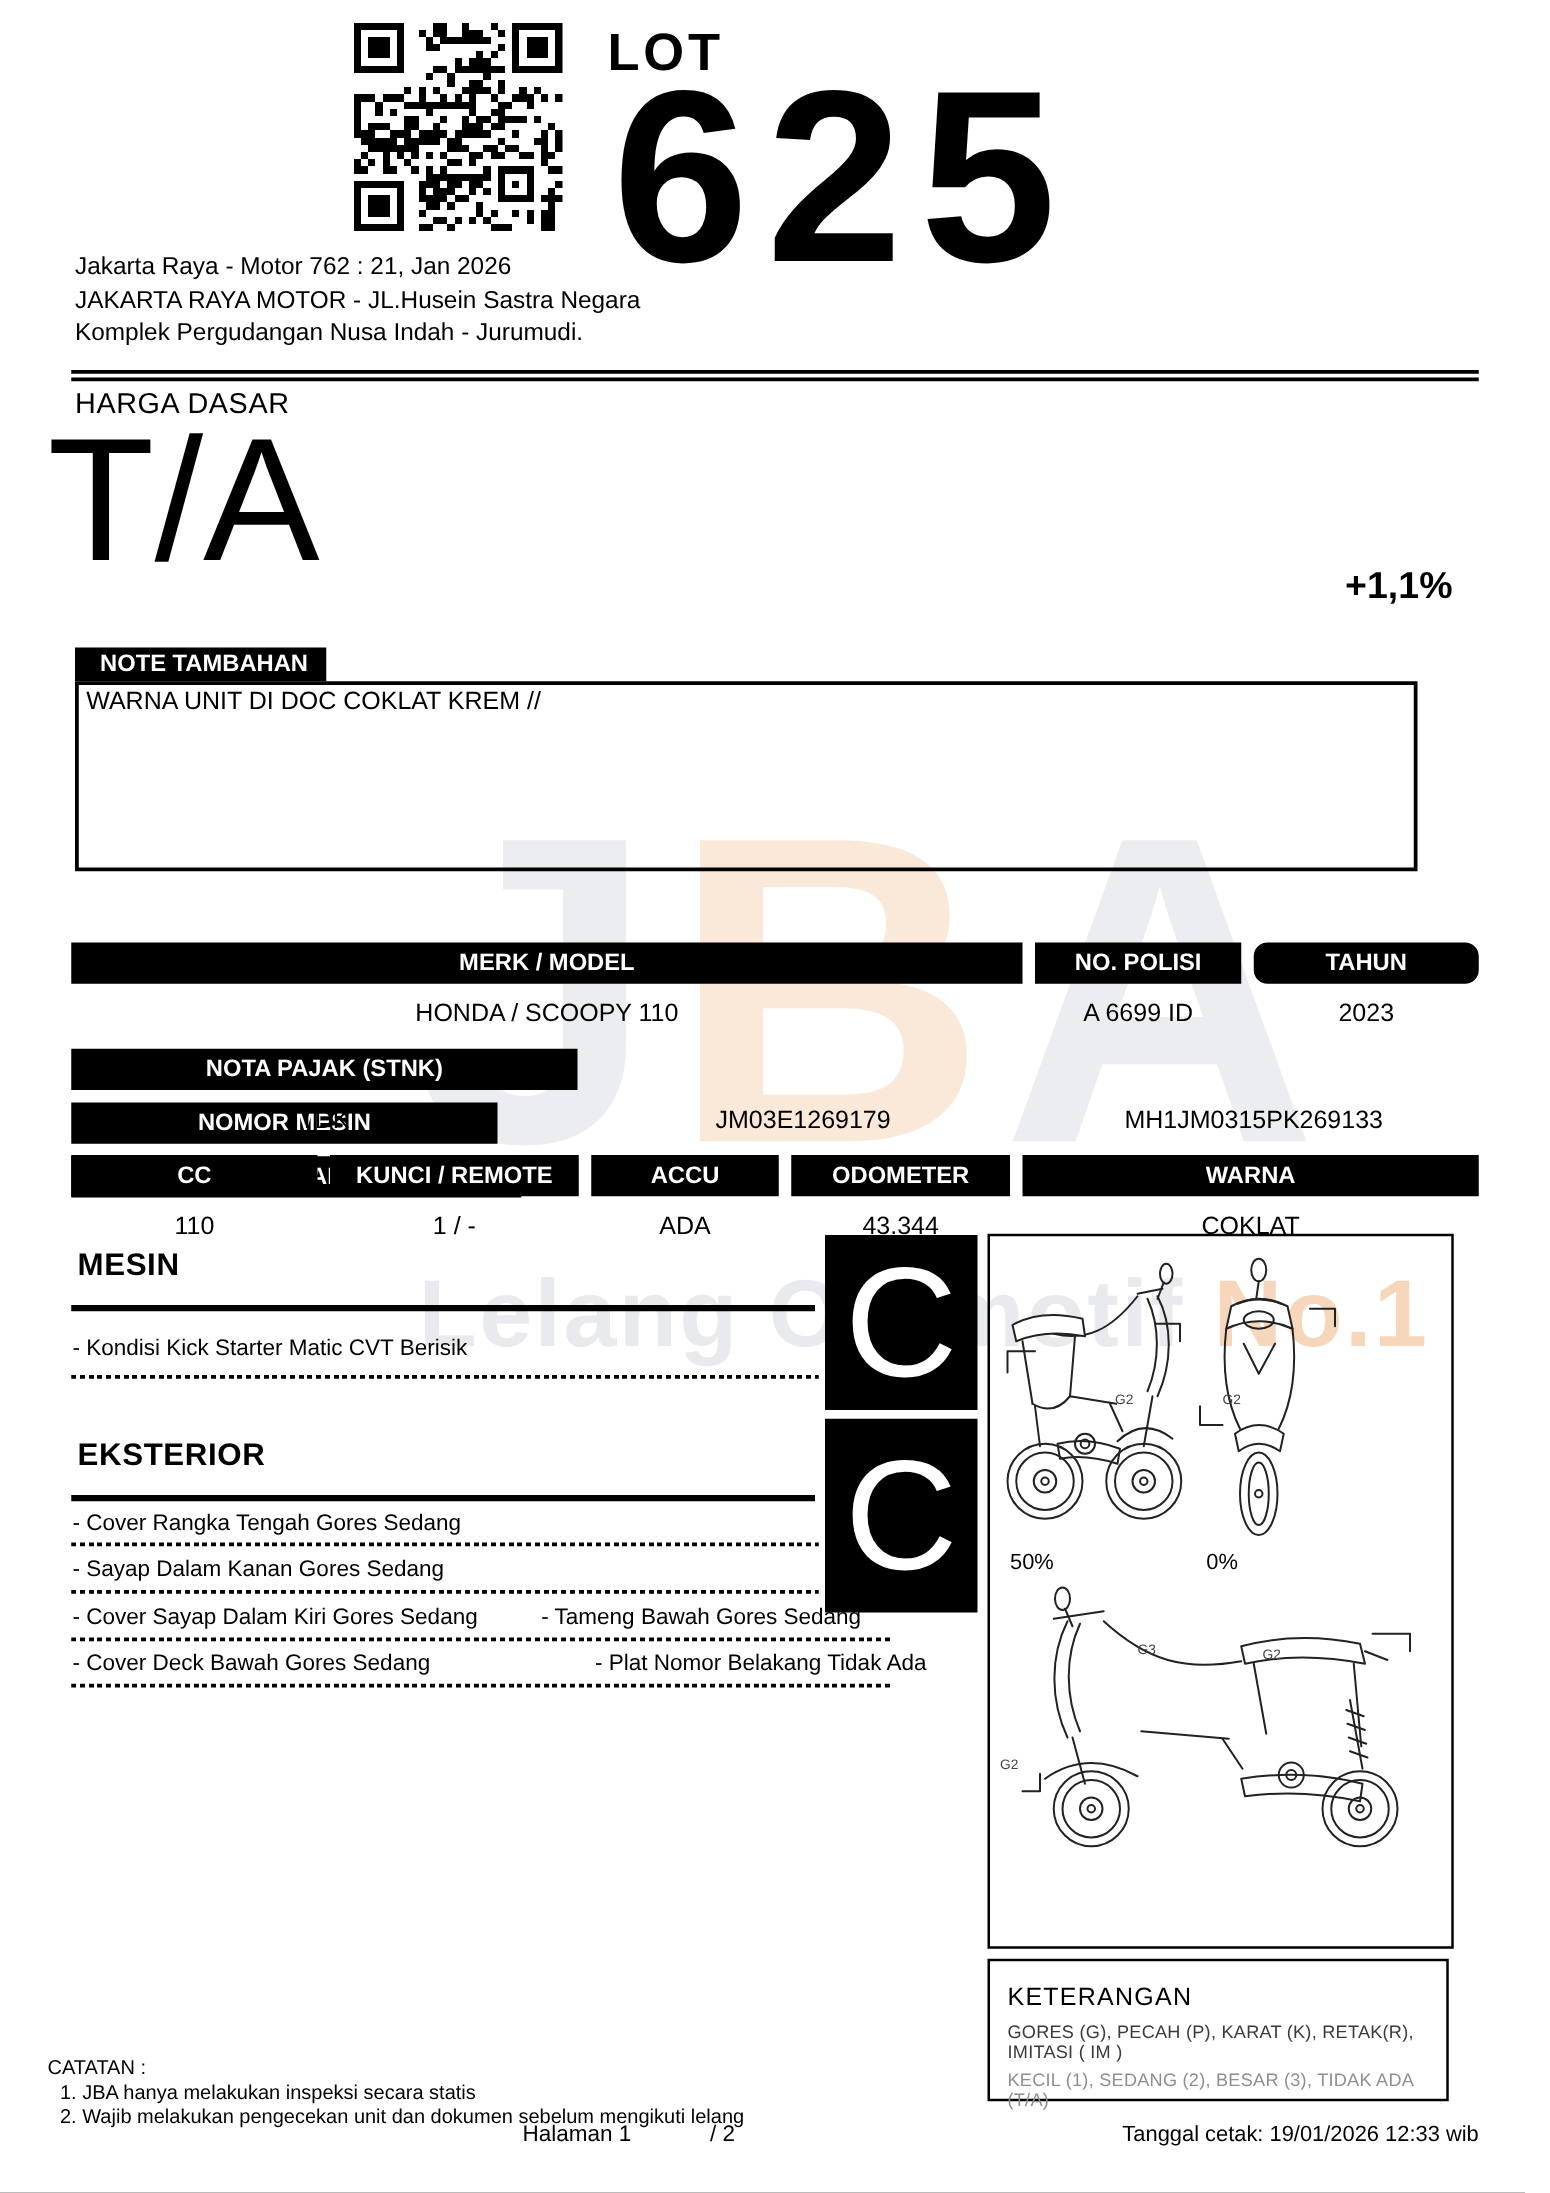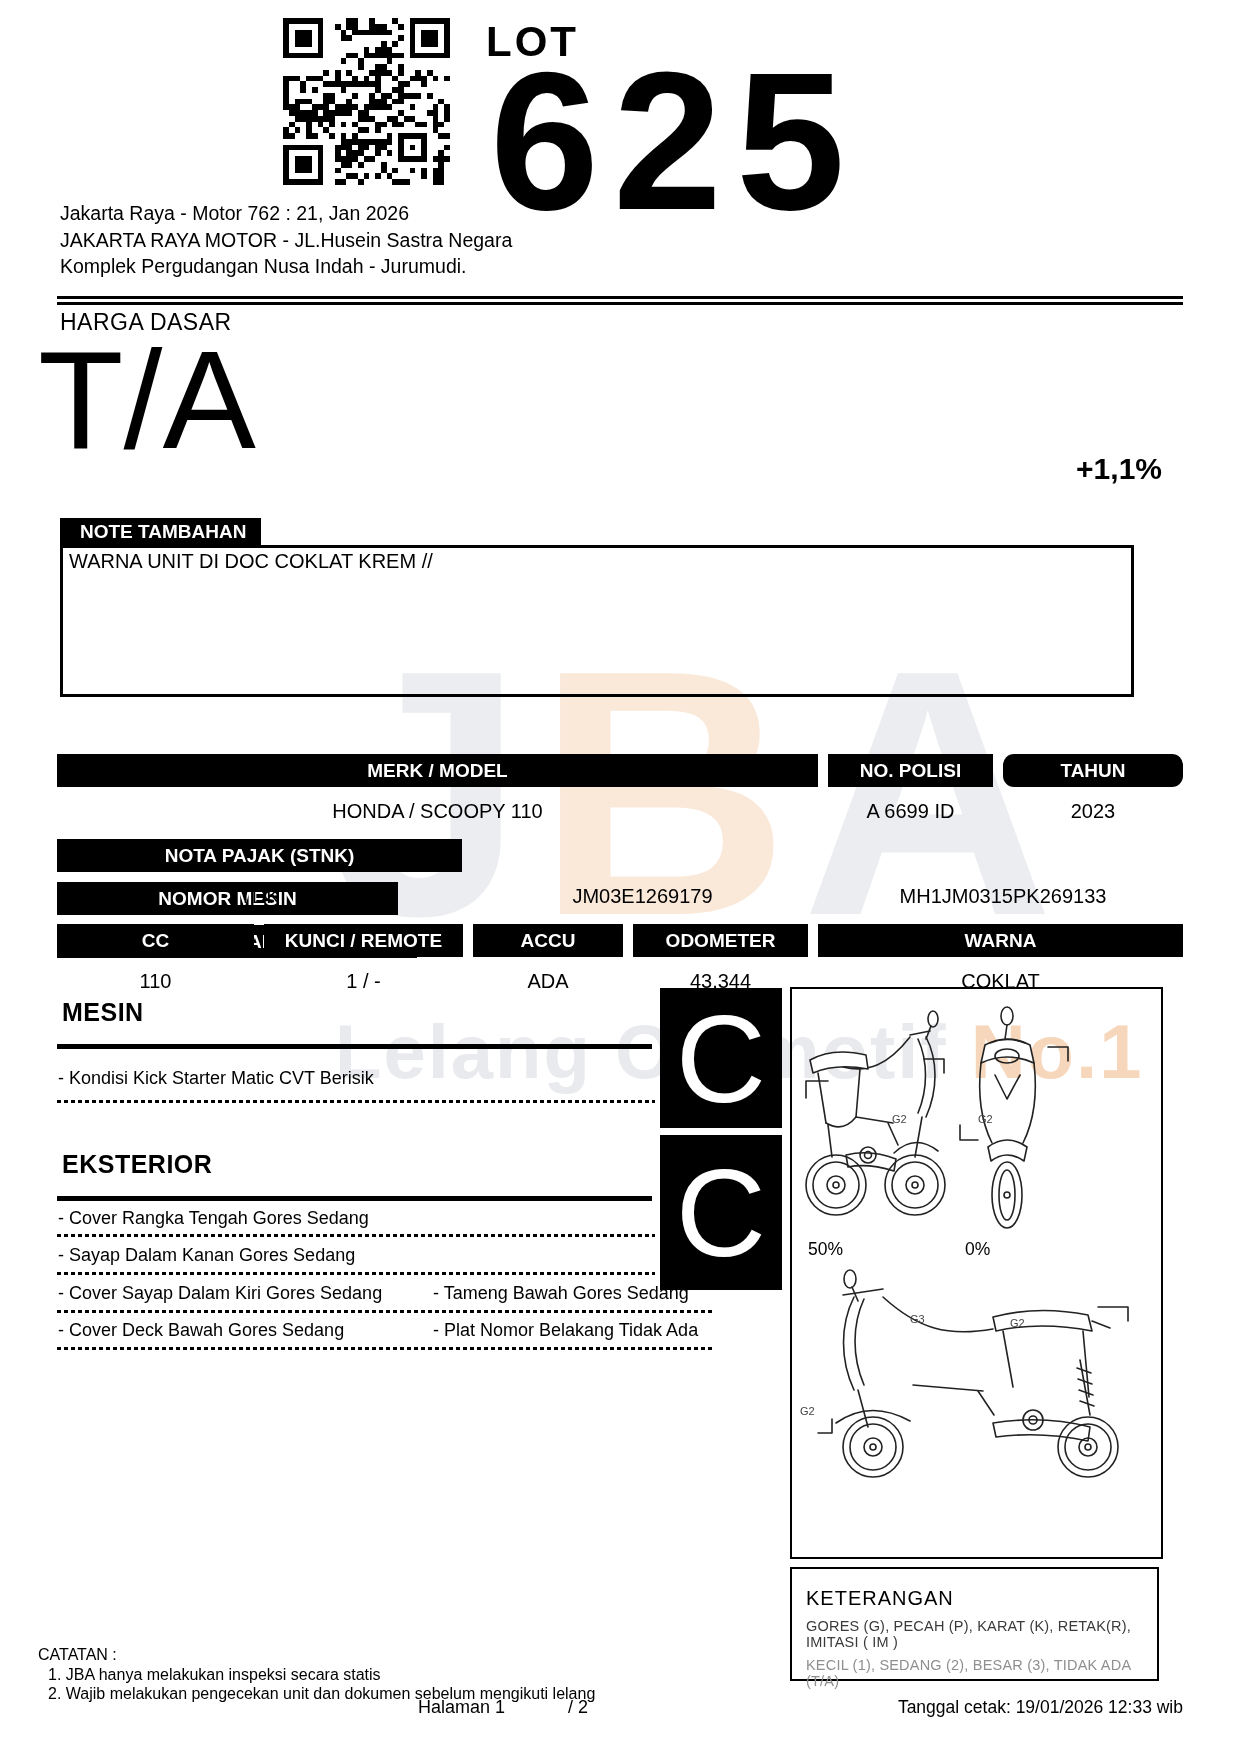--- a/index.html
+++ b/index.html
@@ -177,21 +177,21 @@
     </div>
 
   <div class="item" style="top:1208px;">- Cover Rangka Tengah Gores Sedang</div>
   <div class="dot dshort" style="top:1234px;"></div>
   <div class="item" style="top:1245px;">- Sayap Dalam Kanan Gores Sedang</div>
   <div class="dot dshort" style="top:1272px;"></div>
   <div class="item" style="top:1283px;">- Cover Sayap Dalam Kiri Gores Sedang</div>
   <div class="item2" style="top:1283px;">- Tameng Bawah Gores Sedang</div>
   <div class="dot dlong" style="top:1310px;"></div>
   <div class="item" style="top:1320px;">- Cover Deck Bawah Gores Sedang</div>
-  <div class="item2" style="top:1320px;">- Plat Nomor Belakang Tidak Ada</div>
+  <div class="item2" style="top:1320px;margin-left:43px;">- Plat Nomor Belakang Tidak Ada</div>
   <div class="dot dlong" style="top:1347px;"></div>
 
   <div class="z diag-box">
 
     <div class="bike" style="left:6px;top:14px;">
       <svg width="150" height="228" viewBox="0 0 150 228" fill="none" stroke="#222" stroke-width="1.6" stroke-linecap="round" stroke-linejoin="round">
         <polyline points="8,95 8,78 30,78"></polyline>
         <polyline points="146,70 146,56 126,56"></polyline>
         <ellipse cx="135" cy="16" rx="5" ry="8"></ellipse>
         <path d="M133,23 L128,36"></path>

